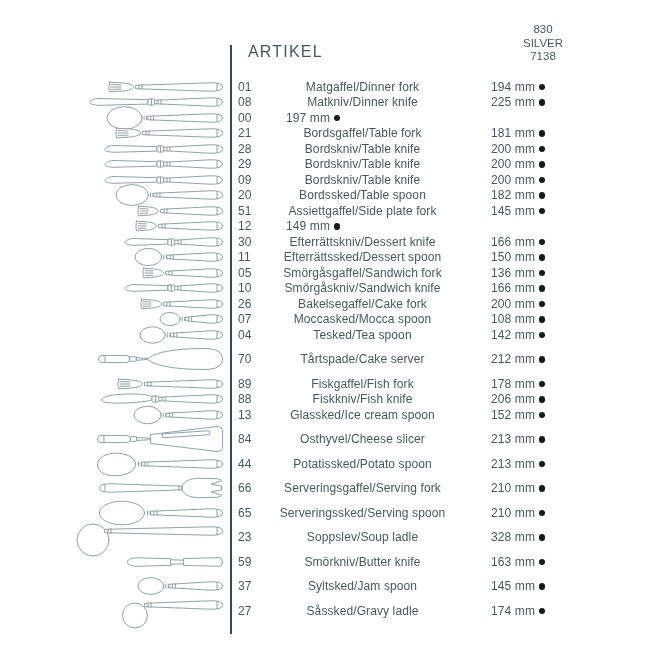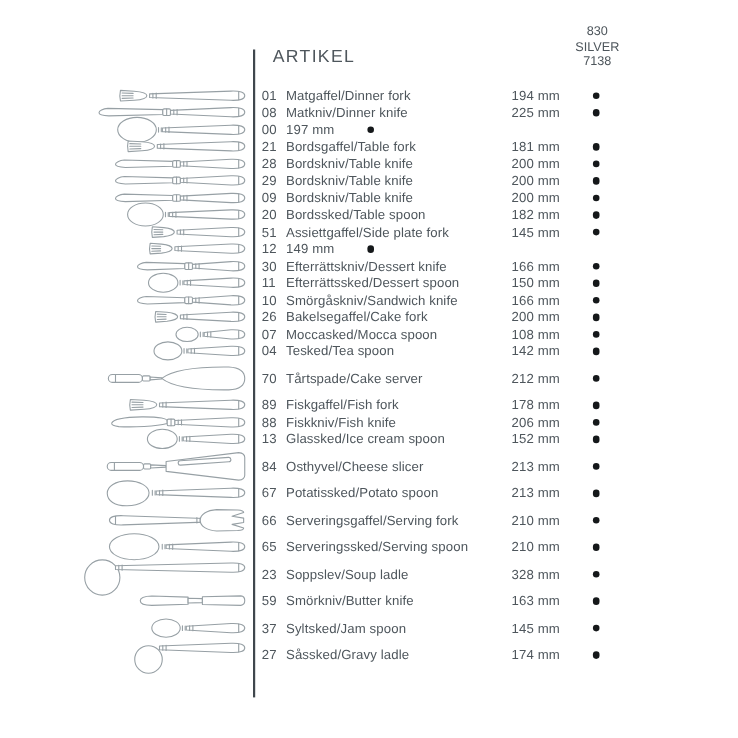--- a/index.html
+++ b/index.html
@@ -10,22 +10,22 @@
   }
   .rule{position:absolute;left:230px;top:45px;width:2px;height:589px;background:var(--rule,#3f474d);}
   .artikel{position:absolute;left:248px;top:43px;font-size:16px;letter-spacing:1.2px;}
   .series{position:absolute;left:513px;top:23px;width:60px;text-align:center;font-size:11.5px;line-height:13.5px;}
   .rows{position:absolute;left:0;top:79px;width:619px;}
   .row{display:flex;align-items:center;height:15.5px;font-size:12px;letter-spacing:0.1px;}
   .row.gap{margin-top:9px;}
   .cell-icon{position:relative;width:224px;height:100%;flex:none;}
   .cell-icon svg{position:absolute;right:0;top:50%;transform:translateY(-50%);overflow:visible;display:block;}
   .cell-no{flex:none;width:22px;margin-left:14px;}
-  .cell-name{flex:none;width:205px;white-space:nowrap;}
-  .cell-size{flex:none;width:70px;}
+  .cell-name{flex:none;width:205px;white-space:nowrap;text-align:center;}
+  .cell-size{flex:none;width:70px;text-align:right;}
   .cell-dot{flex:none;width:14px;display:flex;justify-content:center;align-items:center;}
   .dot{width:6.5px;height:6.5px;border-radius:50%;background:var(--dot,#15181a);}
 </style>
 </head>
 <body>
 
 <div class="page" style="--page-bg: #ffffff; --text: #4e565c; --rule: #3f474d; --dot: #15181a;">
   <div class="rule"></div>
   <div class="artikel">ARTIKEL</div>
   <div class="series">
@@ -260,20 +260,39 @@
         </div>
     <div class="cell-no">11</div>
     <div class="cell-name">Efterrättssked/Dessert spoon</div>
     <div class="cell-size">150 mm</div>
     <div class="cell-dot">
           <span class="dot"></span>
         </div>
   </div>
       <div class="row">
     <div class="cell-icon">
+          <svg width="82" height="28" viewBox="0 0 82 28">
+            <g fill="#ffffff" stroke="#97a0a5" stroke-width="1" stroke-linejoin="round" stroke-linecap="round">
+              <path d="M1.5,9.2 L11.88,9.9 C17,10.4 21.5,12.1 21.5,14 C21.5,15.9 17,17.6 11.88,18.1 L1.5,18.8 C0.8,15.7 0.8,12.3 1.5,9.2 Z"></path>
+              <path fill="none" d="M3,11.6 L11,11.9 M3,14 L11,14 M3,16.4 L11,16.1"></path>
+              <path d="M24,12.3 L68,9.8 Q80.5,9.4 80.5,14 Q80.5,18.6 68,18.2 L24,15.7 Z"></path>
+              <path fill="none" d="M75,10.4 L75,17.6"></path>
+              <path fill="none" d="M27,11.9 L27,16.1 M30,11.6 L30,16.4"></path>
+            </g>
+          </svg>
+        </div>
+    <div class="cell-no">05</div>
+    <div class="cell-name">Smörgåsgaffel/Sandwich fork</div>
+    <div class="cell-size">136 mm</div>
+    <div class="cell-dot">
+          <span class="dot"></span>
+        </div>
+  </div>
+      <div class="row">
+    <div class="cell-icon">
           <svg width="100" height="28" viewBox="0 0 100 28">
             <g fill="#ffffff" stroke="#97a0a5" stroke-width="1" stroke-linejoin="round" stroke-linecap="round">
               <path d="M9,10.5 L44,11.7 L44,16.1 L10,17.3 C3.5,17 1,15.7 1,14.4 C1,12.7 4.5,10.9 9,10.5 Z"></path>
               <rect x="44" y="11" width="7" height="6" rx="1.2"></rect>
               <path fill="none" d="M47.5,11 L47.5,17"></path>
               <path d="M51,12.3 L86,9.8 Q98.5,9.4 98.5,14 Q98.5,18.6 86,18.2 L51,15.7 Z"></path>
               <path fill="none" d="M93,10.4 L93,17.6"></path>
               <path fill="none" d="M54,11.9 L54,16.1 M57,11.6 L57,16.4"></path>
             </g>
           </svg>
@@ -444,21 +463,21 @@
           <svg width="128" height="28" viewBox="0 0 128 28">
             <g fill="#ffffff" stroke="#97a0a5" stroke-width="1" stroke-linejoin="round" stroke-linecap="round">
               <path d="M1.5,14.5 C1.5,8 9,3.2 20,3.2 C31,3.2 39.5,8 39.5,14 C39.5,20.5 31.5,25.6 19.5,25.8 C8.5,26 1.5,21.5 1.5,14.5 Z"></path>
               <path fill="none" d="M42.5,11.8 L42.5,16.2 M45,12.1 L45,15.9"></path>
               <path d="M46,12.3 L114,9.8 Q126.5,9.4 126.5,14 Q126.5,18.6 114,18.2 L46,15.7 Z"></path>
               <path fill="none" d="M121,10.4 L121,17.6"></path>
               <path fill="none" d="M49,11.9 L49,16.1 M52,11.6 L52,16.4"></path>
             </g>
           </svg>
         </div>
-    <div class="cell-no">67</div>
+    <div class="cell-no">44</div>
     <div class="cell-name">Potatissked/Potato spoon</div>
     <div class="cell-size">213 mm</div>
     <div class="cell-dot">
           <span class="dot"></span>
         </div>
   </div>
       <div class="row gap">
     <div class="cell-icon">
           <svg width="126" height="28" viewBox="0 0 126 28">
             <g fill="#ffffff" stroke="#97a0a5" stroke-width="1" stroke-linejoin="round" stroke-linecap="round">

